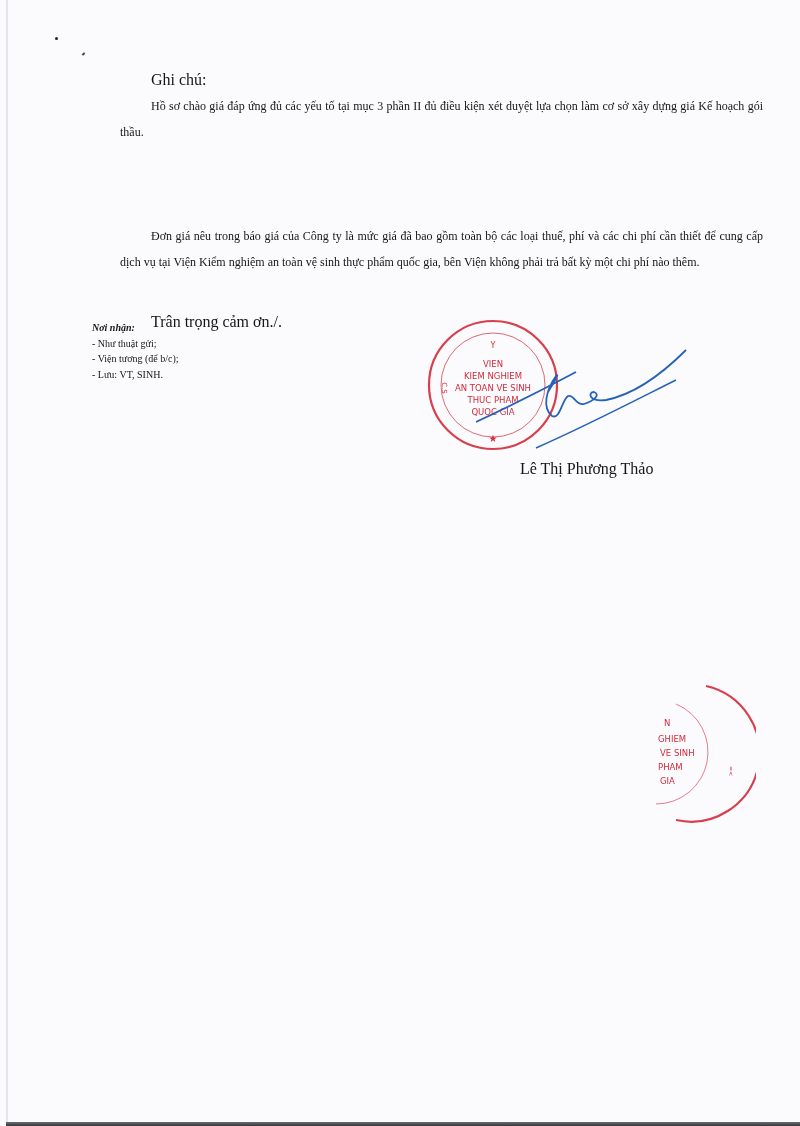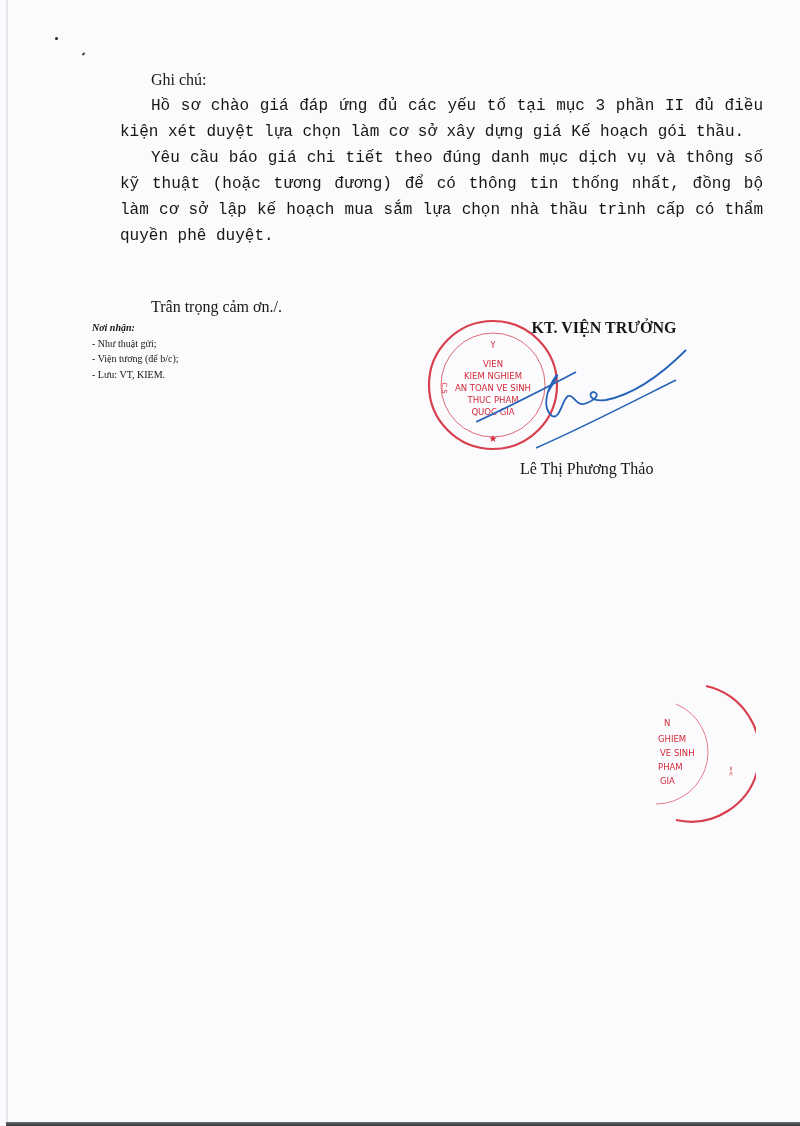--- a/index.html
+++ b/index.html
@@ -9,21 +9,21 @@
     font-family: "Liberation Serif", serif;
     color: #161616;
   }
   .page { position: absolute; left: 0; top: 0; width: 800px; height: 1126px; margin-left: 6px; }
   .edge-right { position: absolute; right: 0; top: 0; width: 3px; height: 1126px; background: linear-gradient(to right, #e8e8ec, #cfd0d4); }
   .edge-bottom { position: absolute; left: 0; bottom: 0; width: 800px; height: 4px; background: linear-gradient(to bottom, #6a6d72, #33363a); }
   .edge-left { position: absolute; left: 0; top: 0; width: 2px; height: 1126px; background: #e6e6ea; }
   .speck { position: absolute; left: 49px; top: 37px; width: 3px; height: 3px; background: #222; border-radius: 50%; }
   .speck2 { position: absolute; left: 76px; top: 53px; width: 3px; height: 2px; background: #444; transform: rotate(-40deg); }
 
-  .para { position: absolute; left: 114px; width: 643px; font-size: 16px; line-height: 26px; text-align: justify; font-family: Liberation Mono, monospace; }
+  .para { position: absolute; left: 114px; width: 643px; font-size: 12px; line-height: 26px; text-align: justify; }
   .indent { text-indent: 31px; }
   .line { position: absolute; font-size: 16px; line-height: 20px; white-space: nowrap; }
 
   .recipients { position: absolute; left: 86px; top: 320px; font-size: 10px; line-height: 15.5px; }
   .recipients .title { font-style: italic; font-weight: bold; }
 
   .sig-block { position: absolute; left: 478px; top: 318px; width: 240px; text-align: center; font-weight: bold; font-size: 16px; line-height: 20px; }
   .signer { position: absolute; left: 514px; top: 460px; font-weight: normal; font-size: 16px; white-space: nowrap; }
 
   .stamp { position: absolute; }
@@ -36,48 +36,47 @@
 <div class="page">
   <div class="edge-left"></div>
   <div class="edge-right"></div>
   <div class="edge-bottom"></div>
   <div class="speck"></div>
   <div class="speck2"></div>
 
   <div class="line" style="left:145px; top:70px;">Ghi chú:</div>
 
   <div class="para indent" style="top:93px;">Hồ sơ chào giá đáp ứng đủ các yếu tố tại mục 3 phần II đủ điều kiện xét duyệt lựa chọn làm cơ sở xây dựng giá Kế hoạch gói thầu.</div>
-  <div class="para indent" style="top:145px;">Yêu cầu báo giá chi tiết theo đúng danh mục dịch vụ và thông số kỹ thuật (hoặc tương đương) để có thông tin thống nhất, đồng bộ làm cơ sở lập kế hoạch mua sắm lựa chọn nhà thầu trình cấp có thẩm quyền phê duyệt.</div>
+  <div class="para indent" style="top:223px;">Đơn giá nêu trong báo giá của Công ty là mức giá đã bao gồm toàn bộ các loại thuế, phí và các chi phí cần thiết để cung cấp dịch vụ tại Viện Kiểm nghiệm an toàn vệ sinh thực phẩm quốc gia, bên Viện không phải trả bất kỳ một chi phí nào thêm.</div>
 
-  <div class="line" style="left:145px; top:297px;">Trân trọng cảm ơn./.</div>
+  <div class="line" style="left:145px; top:312px;">Trân trọng cảm ơn./.</div>
 
   <div class="recipients">
     <div class="title">Nơi nhận:</div>
     <div>- Như thuật gửi;</div>
     <div>- Viện tương (để b/c);</div>
-    <div>- Lưu: VT, KIEM.</div>
+    <div>- Lưu: VT, SINH.</div>
   </div>
 
   <div class="stamp" style="left:420px; top:318px;">
     <svg width="135" height="135" viewBox="0 0 135 135">
       <circle cx="67" cy="67" r="64" fill="none" stroke="#d42a3a" stroke-width="2.2" opacity="0.9"></circle>
       <circle cx="67" cy="67" r="52" fill="none" stroke="#d42a3a" stroke-width="1" opacity="0.7"></circle>
       <text x="67" y="30" font-family="'DejaVu Sans', sans-serif" font-size="8" fill="#d42a3a" text-anchor="middle">Y</text>
       <text x="67" y="49" font-family="'DejaVu Sans', sans-serif" font-size="8.5" fill="#d42a3a" text-anchor="middle">VIEN</text>
       <text x="67" y="61" font-family="'DejaVu Sans', sans-serif" font-size="8.5" fill="#d42a3a" text-anchor="middle">KIEM NGHIEM</text>
       <text x="67" y="73" font-family="'DejaVu Sans', sans-serif" font-size="8.5" fill="#d42a3a" text-anchor="middle">AN TOAN VE SINH</text>
       <text x="67" y="85" font-family="'DejaVu Sans', sans-serif" font-size="8.5" fill="#d42a3a" text-anchor="middle">THUC PHAM</text>
       <text x="67" y="97" font-family="'DejaVu Sans', sans-serif" font-size="8.5" fill="#d42a3a" text-anchor="middle">QUOC GIA</text>
       <text x="16" y="70" font-family="'DejaVu Sans', sans-serif" font-size="7" fill="#d42a3a" text-anchor="middle" transform="rotate(90 16 70)">C.S</text>
       <text x="67" y="124" font-family="'DejaVu Sans', sans-serif" font-size="10" fill="#d42a3a" text-anchor="middle">★</text>
     </svg>
   </div>
 
   <div class="sig-block">
-    <div>KT. VIỆN TRƯỞNG</div>
   </div>
 
   <div class="signature">
     <svg width="220" height="120" viewBox="0 0 220 120">
       <path d="M 0 92 C 30 78, 70 58, 100 42" fill="none" stroke="#2563b8" stroke-width="1.8"></path>
       <path d="M 72 62 C 78 52, 84 42, 80 46 C 70 60, 66 78, 76 86 C 84 90, 86 70, 92 66 C 98 64, 100 76, 108 74 C 120 70, 124 64, 118 62 C 112 62, 112 72, 130 70 C 160 64, 190 40, 210 20" fill="none" stroke="#2563b8" stroke-width="1.8"></path>
       <path d="M 60 118 C 110 96, 160 70, 200 50" fill="none" stroke="#2563b8" stroke-width="1.6"></path>
     </svg>
   </div>
 

